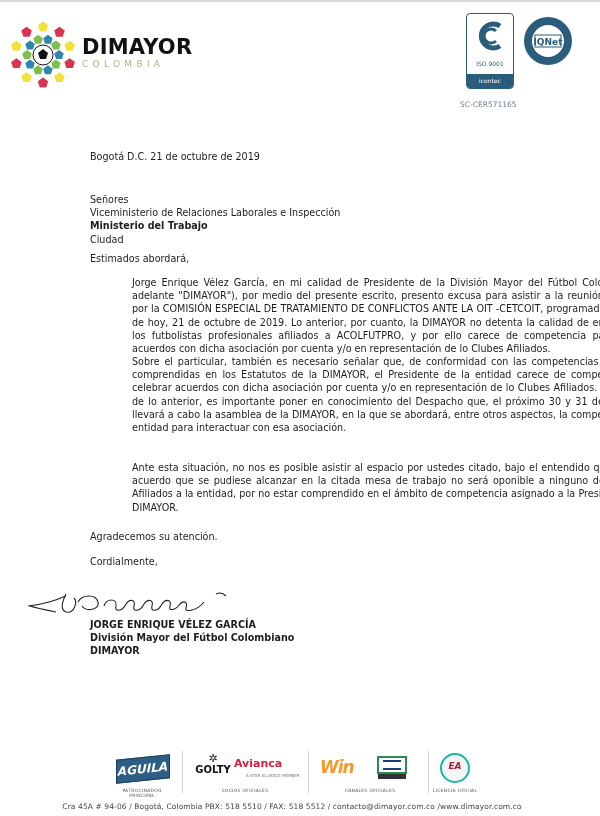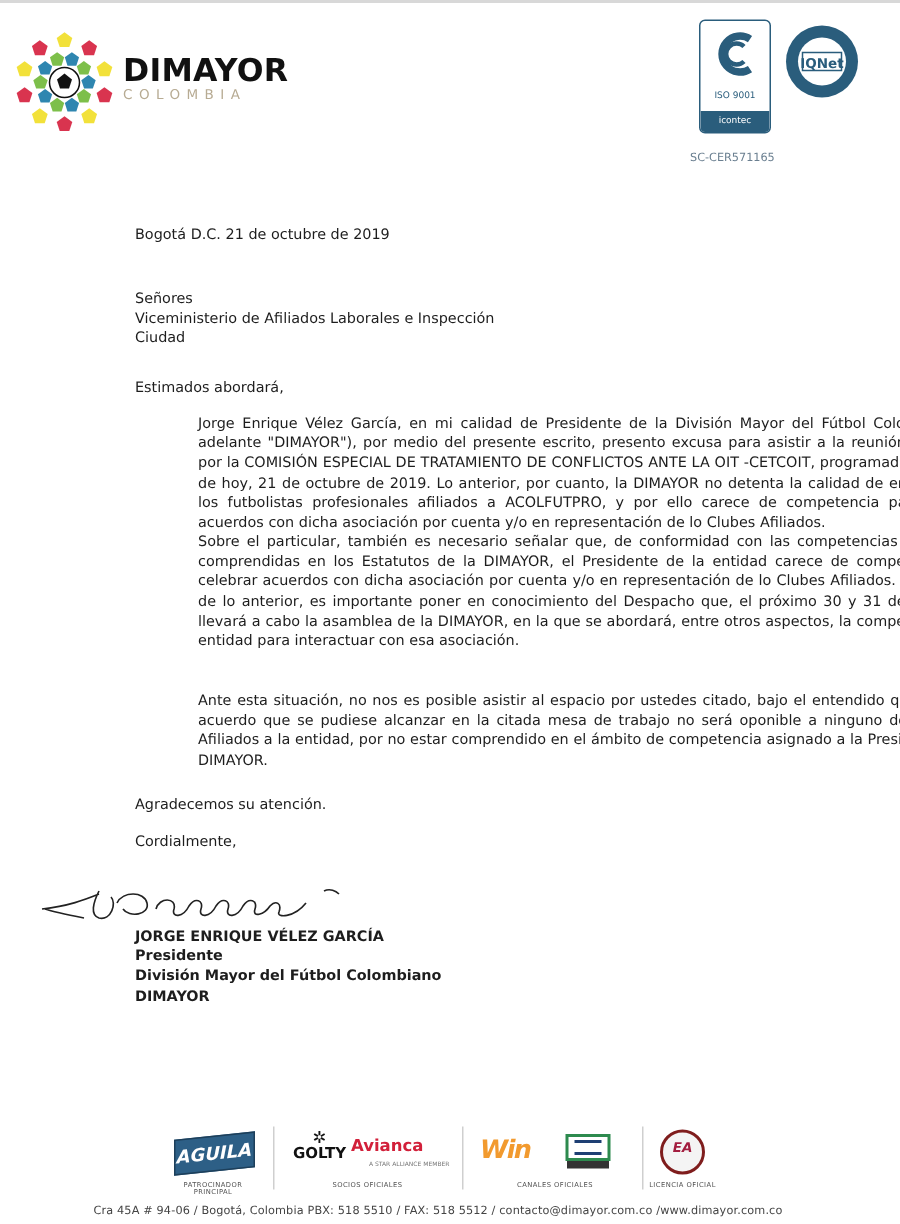--- a/index.html
+++ b/index.html
@@ -40,21 +40,21 @@
     .sp-divider { position: absolute; top: 6px; width: 1px; height: 42px; background: #cfcfcf; }
     .sp-label { position: absolute; top: 43px; font-size: 4.5px; color: #555; letter-spacing: 0.3px; text-align: center; }
     .aguila { position: absolute; left: 6px; top: 12px; width: 52px; height: 22px; background: #2d5f86; transform: skewY(-6deg); color: #fff; font-weight: bold; font-size: 12px; text-align: center; line-height: 22px; font-style: italic; border: 1px solid #1d3f5a; }
     .golty { position: absolute; left: 82px; top: 8px; width: 42px; text-align: center; }
     .golty-mark { font-size: 11px; line-height: 11px; color: #111; }
     .golty-name { font-weight: bold; font-size: 10px; color: #111; line-height: 12px; }
     .avianca { position: absolute; left: 124px; top: 12px; color: #d2203a; font-weight: bold; font-size: 11px; }
     .avianca-sub { position: absolute; left: 136px; top: 28px; color: #777; font-size: 4px; }
     .win { position: absolute; left: 210px; top: 12px; color: #f29a2e; font-weight: bold; font-style: italic; font-size: 17px; letter-spacing: -1px; }
     .rtvc { position: absolute; left: 265px; top: 10px; width: 34px; height: 26px; }
-    .ea { position: absolute; left: 330px; top: 8px; width: 26px; height: 26px; border-radius: 50%; border: 2px solid #7f1d1d; background: #f4f4f4; text-align: center; font-weight: bold; font-size: 9px; color: #a31d3f; line-height: 22px; font-style: italic; }
+    .ea { position: absolute; left: 330px; top: 8px; width: 26px; height: 26px; border-radius: 50%; border: 2px solid #14b8a6; background: #f4f4f4; text-align: center; font-weight: bold; font-size: 9px; color: #a31d3f; line-height: 22px; font-style: italic; }
     .contact { position: absolute; left: 0; top: 802px; width: 584px; text-align: center; font-size: 7.5px; color: #444; letter-spacing: 0.1px; }
   </style>
 </head>
 <body>
 
 <div class="page">
   <div class="topline"></div>
 
   <svg class="logo" viewBox="0 0 70 70">
     <g id="logo-petals">
@@ -101,21 +101,22 @@
     <circle cx="26" cy="26" r="16" fill="#ffffff"></circle>
     <rect x="13" y="20" width="26" height="12" fill="#ffffff" stroke="#2a5d7c" stroke-width="1"></rect>
     <text x="26" y="30" text-anchor="middle" font-size="9" font-weight="bold" fill="#2a5d7c" font-family="DejaVu Sans, sans-serif">IQNet</text>
   </svg>
   <div class="cert-code">SC-CER571165</div>
 
   <div class="text date">Bogotá D.C. 21 de octubre de 2019</div>
 
   <div class="text addr">
     <div>Señores</div>
-    <div>Viceministerio de Afiliados Laborales e Inspección</div>
+    <div>Viceministerio de Relaciones Laborales e Inspección</div>
+    <div class="bold">Ministerio del Trabajo</div>
     <div>Ciudad</div>
   </div>
 
   <div class="text salut">Estimados abordará,</div>
 
   <div class="text para p1">Jorge Enrique Vélez García, en mi calidad de Presidente de la División Mayor del Fútbol Colombiano (en adelante "DIMAYOR"), por medio del presente escrito, presento excusa para asistir a la reunión convocada por la COMISIÓN ESPECIAL DE TRATAMIENTO DE CONFLICTOS ANTE LA OIT -CETCOIT, programada para el día de hoy, 21 de octubre de 2019. Lo anterior, por cuanto, la DIMAYOR no detenta la calidad de empleador de los futbolistas profesionales afiliados a ACOLFUTPRO, y por ello carece de competencia para celebrar acuerdos con dicha asociación por cuenta y/o en representación de lo Clubes Afiliados.</div>
   <div class="text para p2">Sobre el particular, también es necesario señalar que, de conformidad con las competencias y funciones comprendidas en los Estatutos de la DIMAYOR, el Presidente de la entidad carece de competencia para celebrar acuerdos con dicha asociación por cuenta y/o en representación de lo Clubes Afiliados. Sin perjuicio de lo anterior, es importante poner en conocimiento del Despacho que, el próximo 30 y 31 de octubre se llevará a cabo la asamblea de la DIMAYOR, en la que se abordará, entre otros aspectos, la competencia de la entidad para interactuar con esa asociación.</div>
   <div class="text para p3">Ante esta situación, no nos es posible asistir al espacio por ustedes citado, bajo el entendido que cualquier acuerdo que se pudiese alcanzar en la citada mesa de trabajo no será oponible a ninguno de los Clubes Afiliados a la entidad, por no estar comprendido en el ámbito de competencia asignado a la Presidencia de la DIMAYOR.</div>
 
   <div class="text thanks">Agradecemos su atención.</div>
@@ -123,21 +124,20 @@
 
   <svg class="sig" viewBox="0 0 220 30">
     <path d="M2 18 C20 16 30 12 40 8 M30 24 C20 22 10 20 4 18 M40 6 C36 14 34 22 40 24 C48 26 52 14 48 10" fill="none" stroke="#222" stroke-width="1.1"></path>
     <path d="M52 14 C56 6 70 6 72 14 C74 22 60 24 56 18" fill="none" stroke="#222" stroke-width="1.1"></path>
     <path d="M78 18 C80 10 92 10 90 18 C88 24 96 24 100 16 C104 10 110 12 108 18 C106 24 114 24 118 16 C122 10 128 12 126 18 C124 24 132 24 136 16 C140 10 146 12 144 18 C142 24 150 22 154 16 C158 12 162 14 160 20 C158 24 170 24 178 14" fill="none" stroke="#222" stroke-width="1.1"></path>
     <path d="M190 6 C194 4 198 6 200 8" fill="none" stroke="#222" stroke-width="1.1"></path>
   </svg>
 
   <div class="text signer bold">
     <div>JORGE ENRIQUE VÉLEZ GARCÍA</div>
-    <div>Presidente</div>
     <div>División Mayor del Fútbol Colombiano</div>
     <div>DIMAYOR</div>
   </div>
 
   <div class="sponsors">
     <div class="aguila">AGUILA</div>
     <div class="sp-label" style="left:0; width:64px;">PATROCINADOR PRINCIPAL</div>
     <div class="sp-divider" style="left:72px;"></div>
 
     <div class="golty">

